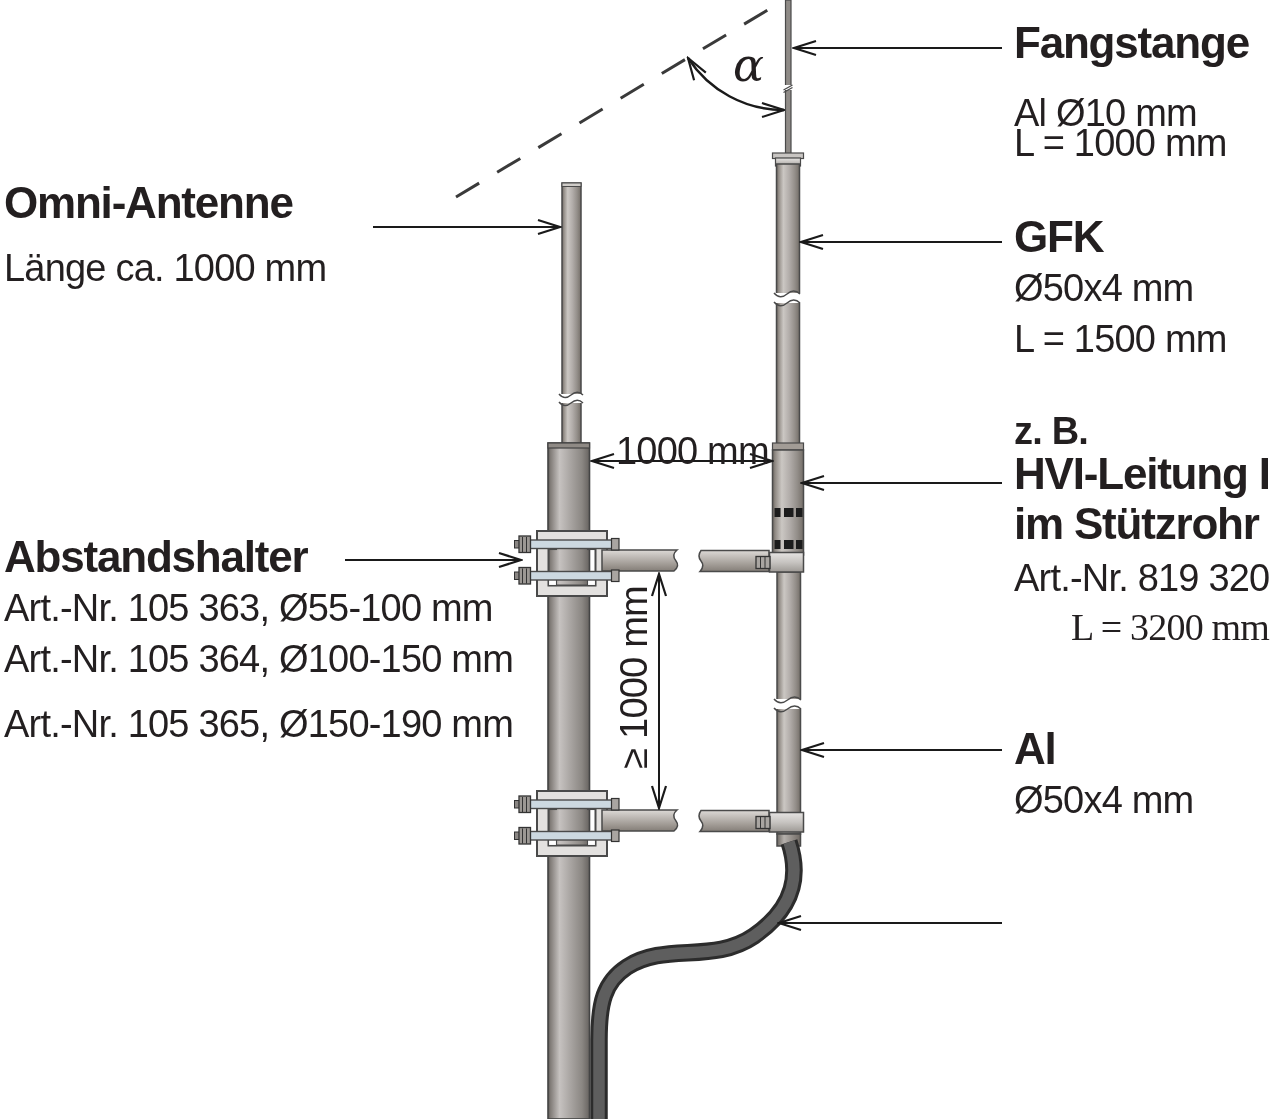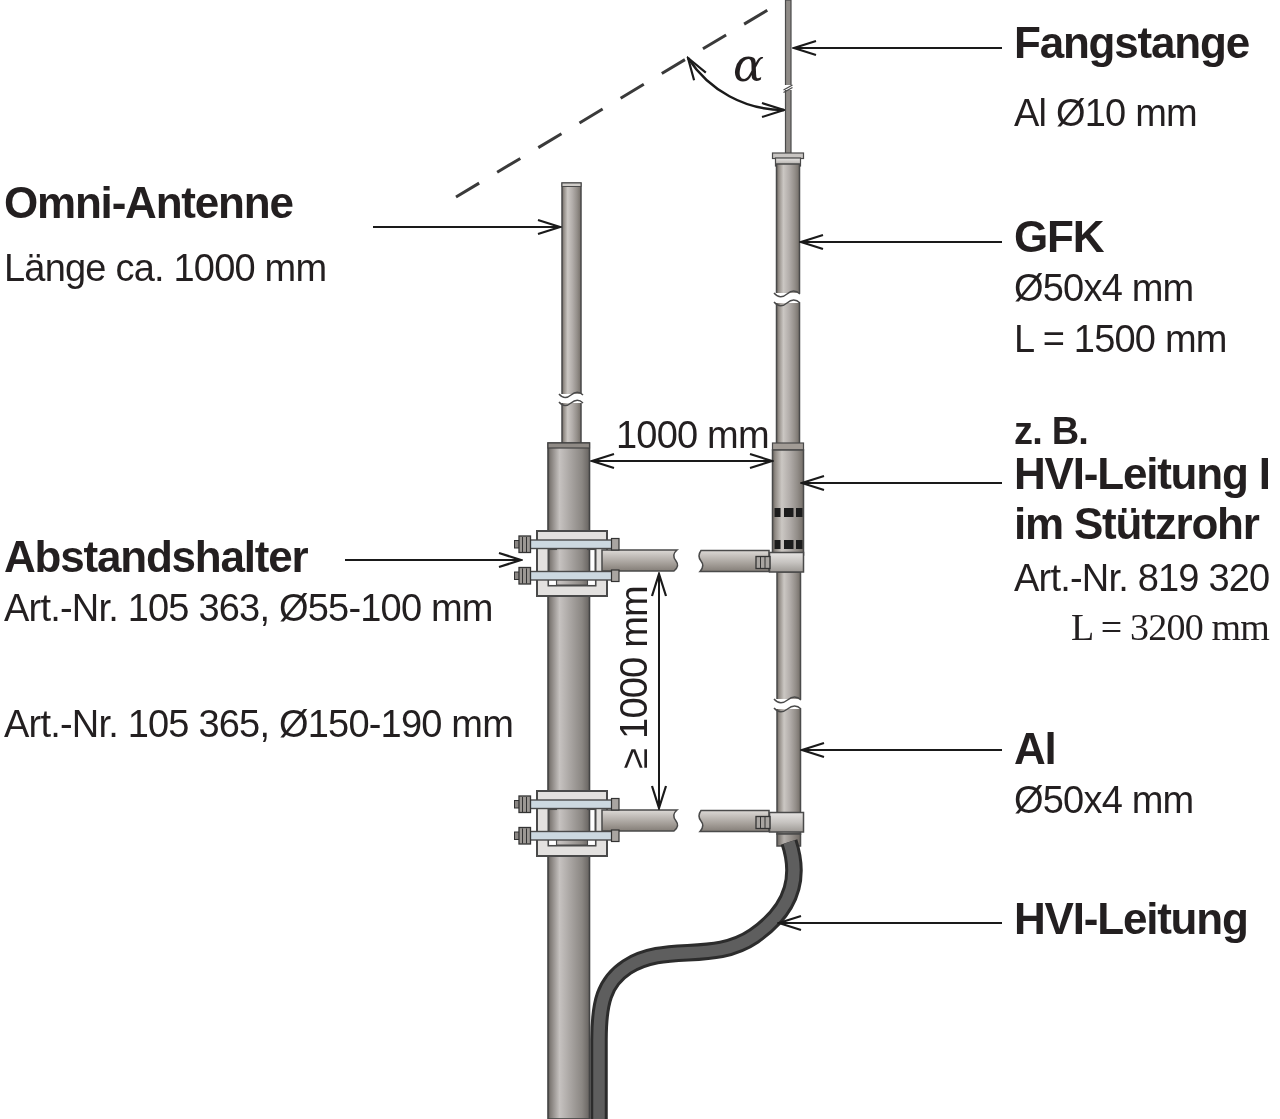--- a/index.html
+++ b/index.html
@@ -164,37 +164,38 @@
   <line x1="1002" y1="483" x2="802" y2="483" stroke="#1a1a1a" stroke-width="2" marker-end="url(#ah)"></line>
   <line x1="1002" y1="750" x2="802" y2="750" stroke="#1a1a1a" stroke-width="2" marker-end="url(#ah)"></line>
   <line x1="1002" y1="923" x2="779" y2="923" stroke="#1a1a1a" stroke-width="2" marker-end="url(#ah)"></line>
 </svg>
 
 <div class="lbl b42" style="left:4px;top:180px;">Omni-Antenne</div>
 <div class="lbl r38" style="left:4px;top:249px;text-align:center;">Länge ca. 1000 mm</div>
 
 <div class="lbl b42" style="left:4px;top:534px;">Abstandshalter</div>
 <div class="lbl r38" style="left:4px;top:589px;">Art.-Nr. 105 363, Ø55-100 mm</div>
+<div class="lbl r38" style="left:4px;top:640px;">Art.-Nr. 105 364, Ø100-150 mm</div>
 <div class="lbl r38" style="left:4px;top:691px;margin-top:14px;">Art.-Nr. 105 365, Ø150-190 mm</div>
 
 <div class="lbl b42" style="left:1014px;top:20px;">Fangstange</div>
 <div class="lbl r38" style="left:1014px;top:94px;">Al Ø10 mm</div>
+<div class="lbl r38" style="left:1014px;top:124px;">L = 1000 mm</div>
 
 <div class="lbl b42" style="left:1014px;top:214px;">GFK</div>
 <div class="lbl r38" style="left:1014px;top:269px;">Ø50x4 mm</div>
 <div class="lbl r38" style="left:1014px;top:320px;">L = 1500 mm</div>
 
 <div class="lbl r38" style="left:1014px;top:412px;font-weight:bold;">z. B.</div>
 <div class="lbl b42" style="left:1014px;top:501px;">im Stützrohr</div>
 <div class="lbl b42" style="left:1014px;top:451px;">HVI-Leitung I</div>
 <div class="lbl r38" style="left:1014px;top:559px;">Art.-Nr. 819 320</div>
 <div class="lbl r38" style="left:1071px;top:608px;font-family:Liberation Serif, serif;">L = 3200 mm</div>
 
 <div class="lbl b42" style="left:1014px;top:726px;">Al</div>
 <div class="lbl r38" style="left:1014px;top:781px;">Ø50x4 mm</div>
 
-<div class="lbl b42" style="left:1014px;top:896px;">HVI-Leitung</div>
-
-<div class="lbl r38" style="left:616px;top:416px;">1000 mm</div>
+
+<div class="lbl r38" style="left:616px;top:432px;">1000 mm</div>
 <div class="lbl r38 dimv">≥ 1000 mm</div>
 <div class="lbl alpha" style="left:733px;top:42px;">α</div>
 
 </div>
 
 </body></html>

